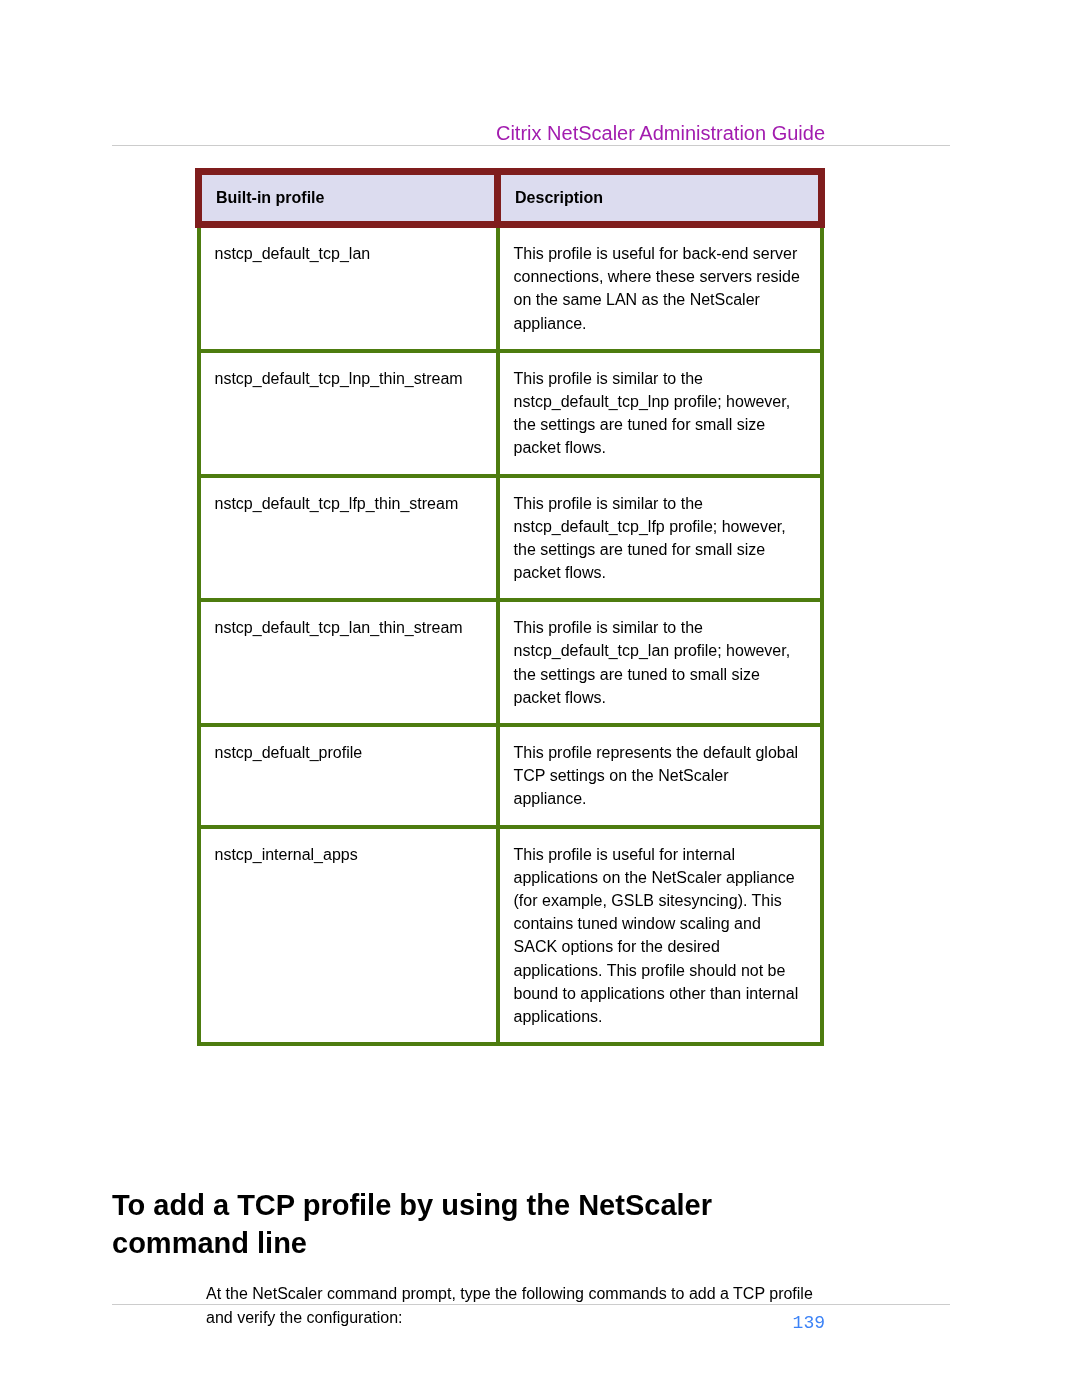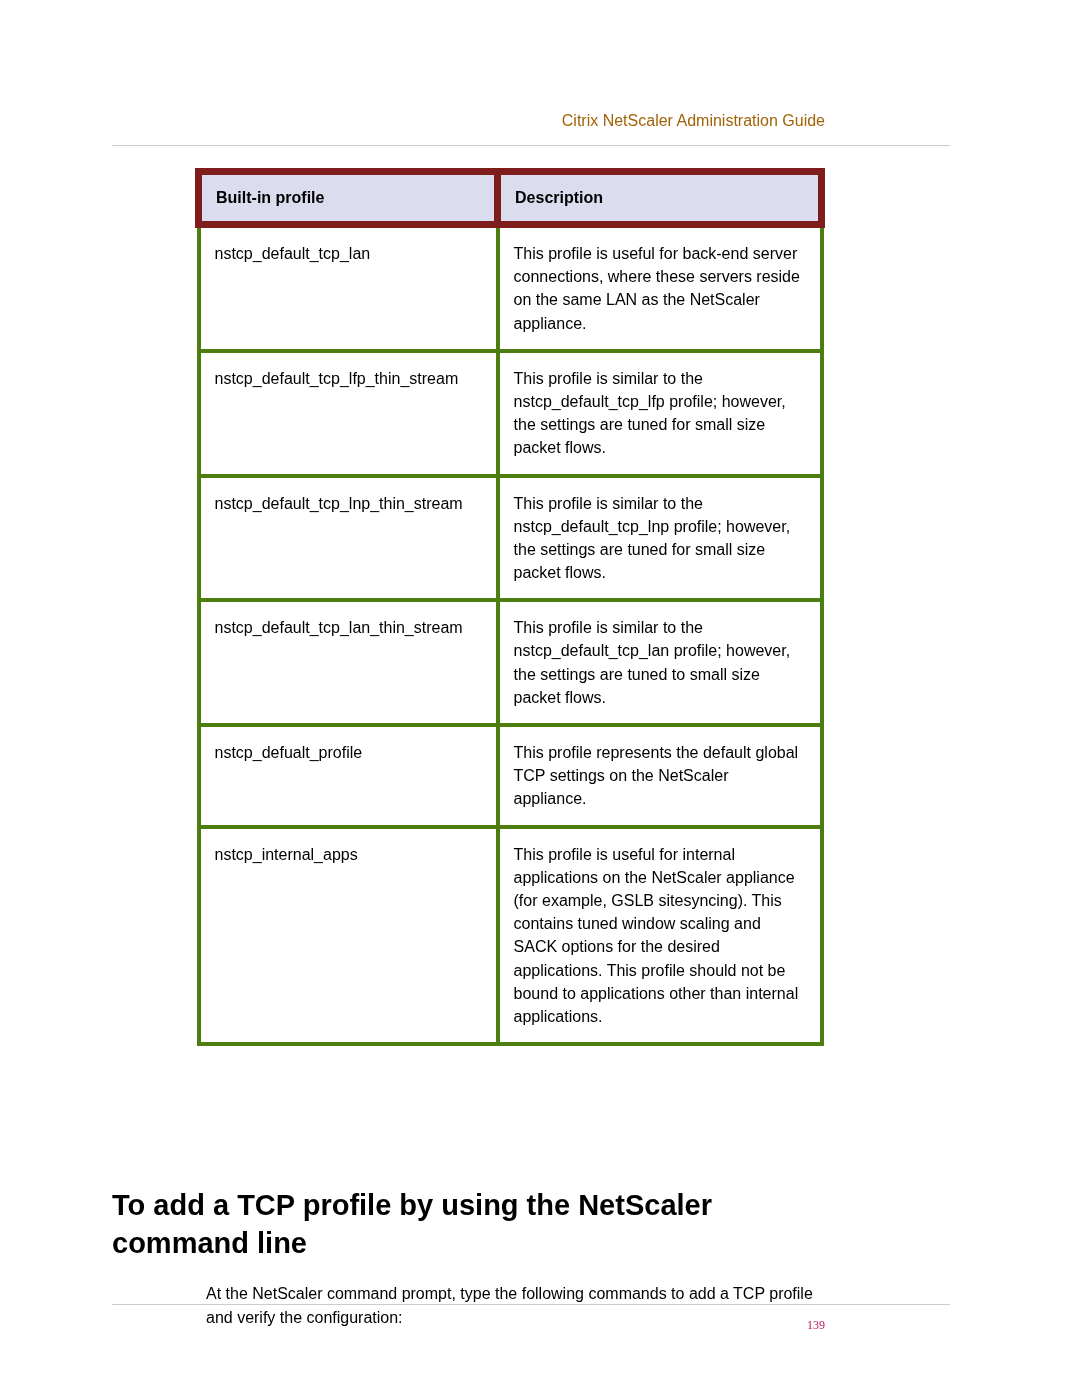--- a/index.html
+++ b/index.html
@@ -18,25 +18,25 @@
   }
   .top-divider {
     position: absolute;
     top: 145px;
     left: 112px;
     right: 130px;
     border-top: 1px solid #cccccc;
   }
   .doc-title {
     position: absolute;
-    top: 112px;
+    top: 122px;
     right: 255px;
     font-family: "Helvetica Neue", Helvetica, Arial, sans-serif;
-    font-size: 16px;
-    color: #a16207;
+    font-size: 20px;
+    color: #a21caf;
   }
   .content {
     position: absolute;
     top: 168px;
     left: 195px;
     right: 255px;
   }
   table.profile-table {
     width: 100%;
     border-collapse: collapse;
@@ -78,23 +78,23 @@
     position: absolute;
     bottom: 92px;
     left: 112px;
     right: 130px;
     border-top: 1px solid #cccccc;
   }
   .page-number {
     position: absolute;
     bottom: 64px;
     right: 255px;
-    font-family: Liberation Serif, serif;
-    font-size: 12px;
-    color: #be185d;
+    font-family: Liberation Mono, monospace;
+    font-size: 18px;
+    color: #3b82f6;
   }
   .section-wrap {
     position: absolute;
     top: 168px;
     left: 112px;
     right: 255px;
   }
 </style>
 </head>
 <body>
@@ -112,26 +112,26 @@
           <th class="col-profile">Built-in profile</th>
           <th class="col-desc">Description</th>
         </tr>
       </thead>
       <tbody>
         <tr>
           <td>nstcp_default_tcp_lan</td>
           <td>This profile is useful for back-end server connections, where these servers reside on the same LAN as the NetScaler appliance.</td>
         </tr>
         <tr>
+          <td>nstcp_default_tcp_lnp_thin_stream</td>
+          <td>This profile is similar to the nstcp_default_tcp_lnp profile; however, the settings are tuned for small size packet flows.</td>
+        </tr>
+        <tr>
           <td>nstcp_default_tcp_lfp_thin_stream</td>
           <td>This profile is similar to the nstcp_default_tcp_lfp profile; however, the settings are tuned for small size packet flows.</td>
-        </tr>
-        <tr>
-          <td>nstcp_default_tcp_lnp_thin_stream</td>
-          <td>This profile is similar to the nstcp_default_tcp_lnp profile; however, the settings are tuned for small size packet flows.</td>
         </tr>
         <tr>
           <td>nstcp_default_tcp_lan_thin_stream</td>
           <td>This profile is similar to the nstcp_default_tcp_lan profile; however, the settings are tuned to small size packet flows.</td>
         </tr>
         <tr>
           <td>nstcp_defualt_profile</td>
           <td>This profile represents the default global TCP settings on the NetScaler appliance.</td>
         </tr>
         <tr>

